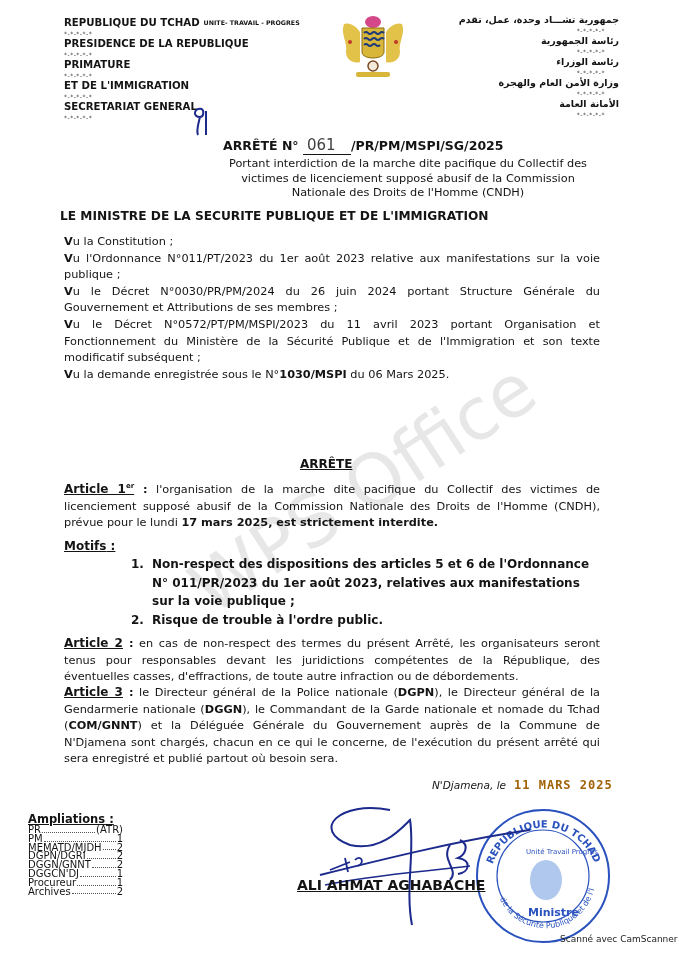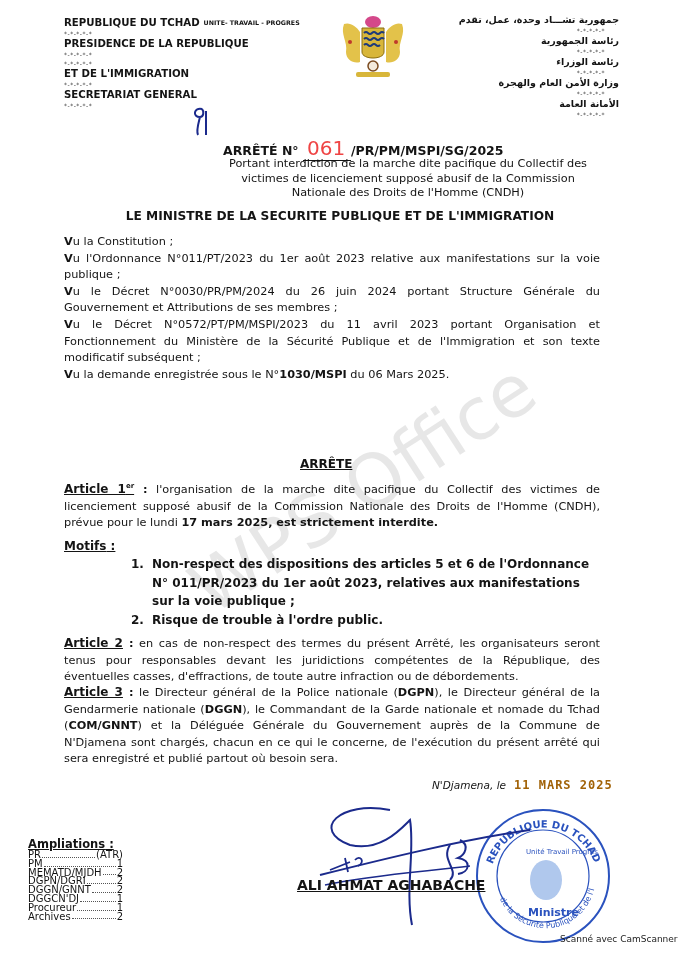--- a/index.html
+++ b/index.html
@@ -7,42 +7,42 @@
   .abs { position: absolute; }
   .hdr-l { left: 64px; top: 17px; font-family: "DejaVu Sans", sans-serif; font-weight: bold; font-size: 10.2px; line-height: 12px; }
   .hdr-l .line { white-space: nowrap; }
   .hdr-l .motto { font-size: 6.3px; margin-left: 4px; vertical-align: 1px; }
   .stars { font-size: 6px; letter-spacing: 0.5px; line-height: 9px; font-weight: normal; color: #333; }
   .hdr-r { right: 60px; top: 14px; width: 200px; text-align: right; font-weight: bold; font-size: 9.5px; line-height: 12px; direction: rtl; }
   .hdr-r .stars { direction: ltr; padding-right: 14px; }
   .emblem { left: 338px; top: 12px; width: 70px; height: 68px; }
   .sg-mark { left: 188px; top: 105px; width: 24px; height: 34px; }
   .arrete-title { left: 223px; top: 136px; font-weight: bold; font-size: 12.5px; white-space: nowrap; }
-  .arrete-title .num { font-family: "DejaVu Sans", sans-serif; color: #ef4444; font-weight: normal; font-size: 20px; display: inline-block; width: 44px; border-bottom: 1px solid #141414; text-align: left; padding-left: 4px; }
+  .arrete-title .num { font-family: "DejaVu Sans", sans-serif; color: #404040; font-weight: normal; font-size: 15px; display: inline-block; width: 44px; border-bottom: 1px solid #141414; text-align: left; padding-left: 4px; }
   .subtitle { left: 218px; top: 157px; width: 380px; font-size: 11.3px; line-height: 14.5px; text-align: center; }
-  .minister { left: 60px; top: 209px; width: 560px; text-align: center; font-weight: bold; font-size: 12.2px; }
+  .minister { left: 60px; top: 209px; width: 560px; text-align: left; font-weight: bold; font-size: 12.2px; }
   .body { left: 64px; width: 536px; font-size: 11.3px; line-height: 16.6px; text-align: justify; }
   .visas { top: 234px; }
   .visas p { margin: 0; }
   .visas b.v { font-weight: bold; }
   .arrete-head { left: 300px; top: 457px; font-weight: bold; font-size: 12px; text-decoration: underline; }
   .art1 { top: 481px; }
   .art { margin: 0; }
   .art .lab { font-weight: bold; text-decoration: underline; font-size: 12px; }
   .motifs-lab { left: 64px; top: 539px; font-weight: bold; text-decoration: underline; font-size: 12px; }
   .motifs-lab .c { text-decoration: none; }
   .motifs { left: 120px; top: 555px; width: 480px; font-weight: bold; font-size: 12px; line-height: 18.5px; }
   .motifs ol { margin: 0; padding-left: 28px; }
   .motifs li { padding-left: 4px; text-align: left; }
   .art2 { top: 635px; }
   .art3 { top: 684px; }
   sup { font-size: 7px; line-height: 0; margin-top: 44px; }
   .place-date { left: 432px; top: 778px; font-size: 10.5px; font-style: italic; white-space: nowrap; }
   .place-date .d { font-style: normal; font-weight: bold; color: #a16207; font-family: "DejaVu Sans Mono", monospace; font-size: 12px; margin-left: 8px; letter-spacing: 1px; }
-  .ampl { left: 28px; top: 812px; width: 95px; margin-top: 25px; }
+  .ampl { left: 28px; top: 812px; width: 95px; }
   .ampl .t { font-weight: bold; font-size: 11.5px; text-decoration: underline; }
   .ampl .t span { text-decoration: none; }
   .ampl .row { display: flex; font-size: 10px; line-height: 8.8px; }
   .ampl .row .n { white-space: nowrap; }
   .ampl .row .dots { flex: 1; border-bottom: 1px dotted #555; margin: 0 1px 2px 1px; }
   .signer { left: 297px; top: 877px; font-weight: bold; font-size: 14px; text-decoration: underline; white-space: nowrap; }
   .signature { left: 300px; top: 790px; width: 250px; height: 140px; }
   .stamp { left: 468px; top: 798px; width: 150px; height: 150px; }
   .watermark { left: 175px; top: 380px; font-size: 72px; color: rgba(120,120,120,0.18); transform: rotate(-33deg); transform-origin: left top; white-space: nowrap; font-family: "DejaVu Sans", sans-serif; top: 560px; }
   .scanner { left: 560px; top: 934px; font-size: 9px; color: #222; }
@@ -50,20 +50,21 @@
 </head>
 <body>
 
 <div class="abs watermark">WPS Office</div>
 
 <div class="abs hdr-l">
   <div class="line"><span>REPUBLIQUE DU TCHAD</span><span class="motto">UNITE- TRAVAIL - PROGRES</span></div>
   <div class="stars">*-*-*-*-*</div>
   <div class="line">PRESIDENCE DE LA REPUBLIQUE</div>
   <div class="stars">*-*-*-*-*</div>
+  <div class="line">PRIMATURE</div>
   <div class="stars">*-*-*-*-*</div>
   <div class="line">ET DE L'IMMIGRATION</div>
   <div class="stars">*-*-*-*-*</div>
   <div class="line">SECRETARIAT GENERAL</div>
   <div class="stars">*-*-*-*-*</div>
 </div>
 
 <svg class="abs sg-mark" viewBox="0 0 24 34">
   <path d="M14 4 C6 2 4 12 12 12 C16 12 16 6 14 4 M12 12 C10 20 8 26 10 30 M18 6 L18 30" stroke="#1b2a8c" stroke-width="2" fill="none"></path>
 </svg>

